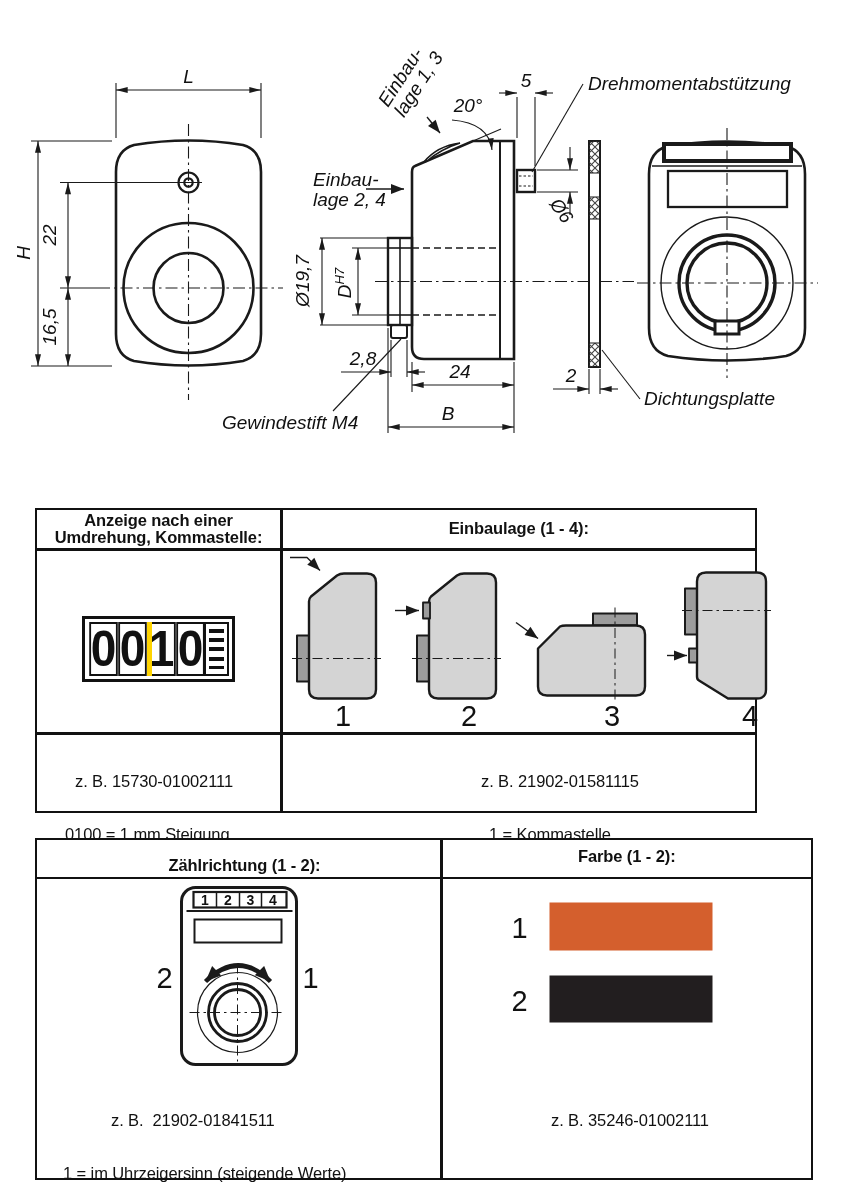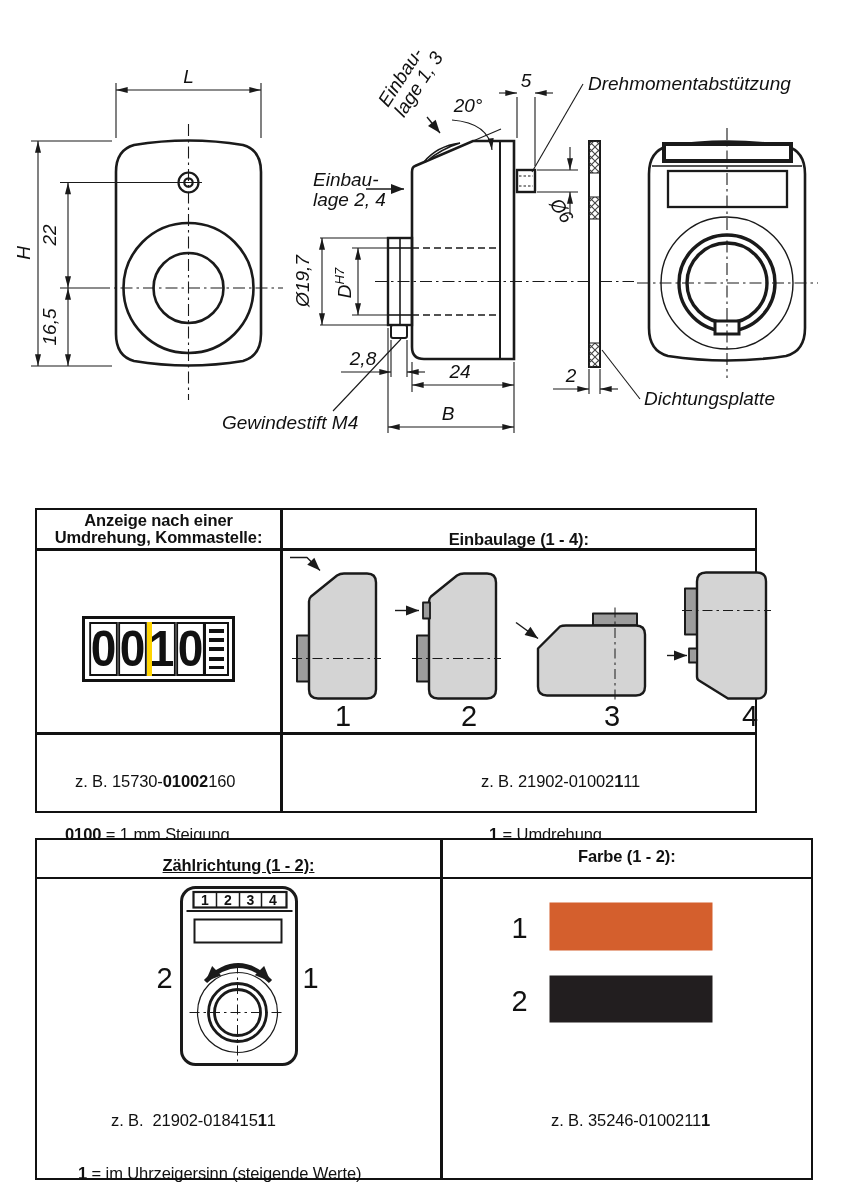--- a/index.html
+++ b/index.html
@@ -11,21 +11,21 @@
   .numtxt{font-size:29px;}
   .dialdigit{font-size:14px;font-weight:bold;}
 
   .tbl{position:absolute;box-sizing:border-box;border:2.5px solid #111;background:#fff;}
   #t1{left:35px;top:508px;width:722px;height:305px;}
   #t2{left:35px;top:838px;width:778px;height:342px;}
   .vdiv,.hdiv{position:absolute;background:#111;}
   .cell{position:absolute;display:flex;align-items:center;justify-content:center;text-align:center;}
   .hdr{font-weight:bold;font-size:16.5px;line-height:17.4px;letter-spacing:-0.1px;}
   .legend{position:absolute;font-size:16.5px;line-height:17.6px;letter-spacing:-0.1px;white-space:pre;}
-  .legend b{font-weight:bold;}
+  .legend b{font-weight:normal;}
   .lg{white-space:pre;}
 
   
   .counter{position:relative;display:flex;border:3.5px solid #111;padding:3px;background:#fff;margin-top:16px;}
   .c-digit{width:31px;height:54px;border:2px solid #111;margin-left:-2px;display:flex;align-items:center;
            justify-content:center;font-size:50px;font-weight:bold;box-sizing:border-box;
            transform:scaleX(.92);}
   .c-digit:first-child{margin-left:0;}
   .c-stripes{width:25px;height:54px;border:2px solid #111;margin-left:-2px;box-sizing:border-box;
              display:flex;align-items:center;justify-content:center;}
@@ -191,21 +191,21 @@
 
   <div id="t1" class="tbl">
     <div class="vdiv" style="left:243px;top:0;bottom:0;width:2.5px;"></div>
     <div class="hdiv" style="left:0;right:0;top:38px;height:2.5px;"></div>
     <div class="hdiv" style="left:0;right:0;top:222px;height:2.5px;"></div>
 
     <div class="cell hdr" style="left:0;top:0;width:243px;height:38px;flex-direction:column;">
       <div>Anzeige nach einer</div>
       <div>Umdrehung, Kommastelle:</div>
     </div>
-    <div class="cell hdr" style="left:245.5px;right:0;top:0;height:38px;align-items:flex-end;">
+    <div class="cell hdr" style="left:245.5px;right:0;top:0;height:38px;">
       <span>Einbaulage (1 - 4):</span>
     </div>
 
     <div class="cell" style="left:0;top:40.5px;width:243px;height:181px;">
       <div class="counter">
         <div class="c-digit">0</div>
         <div class="c-digit">0</div>
         <div class="c-digit">1</div>
         <div class="c-digit">0</div>
         <div class="c-stripes">
@@ -253,36 +253,36 @@
           <line x1="668" y1="656" x2="688" y2="656" stroke-width="1.4" marker-end="url(#arrm2)"></line>
         </g>
       </g>
       <text class="numtxt" x="344" y="726" text-anchor="middle">1</text>
       <text class="numtxt" x="470" y="726" text-anchor="middle">2</text>
       <text class="numtxt" x="613" y="726" text-anchor="middle">3</text>
       <text class="numtxt" x="751" y="726" text-anchor="middle">4</text>
     </svg>
 
     <div class="legend" style="left:0;top:228px;width:243px;">
-      <div class="lg" style="margin-left:38px;"><span>z. B. 15730-</span><b>01002</b><span>160</span></div>
+      <div class="lg" style="margin-left:38px;"><span>z. B. 15730-</span><b>01002</b><span>111</span></div>
       <div class="lg" style="margin-left:28px;"><b>0100</b><span> = 1 mm Steigung,</span></div>
       <div class="lg" style="margin-left:35px;"><b>2</b><span> = Kommastelle an</span></div>
       <div class="lg" style="margin-left:76px;"><span>2. Stelle von rechts</span></div>
     </div>
     <div class="legend" style="left:246px;top:228px;width:527px;">
-      <div class="lg" style="margin-left:198px;"><span>z. B. 21902-01002</span><b>1</b><span>11</span></div>
-      <div class="lg" style="margin-left:206px;"><b>1</b><span> = Umdrehung</span></div>
+      <div class="lg" style="margin-left:198px;"><span>z. B. 21902-01581</span><b>1</b><span>15</span></div>
+      <div class="lg" style="margin-left:206px;"><b>1</b><span> = Kommastelle</span></div>
     </div>
   </div>
 
   <div id="t2" class="tbl">
     <div class="vdiv" style="left:403px;top:0;bottom:0;width:2.5px;"></div>
     <div class="hdiv" style="left:0;right:0;top:36.5px;height:2.5px;"></div>
 
-    <div class="cell hdr" style="left:0;top:0;width:403px;height:51px;text-decoration:underline;">
+    <div class="cell hdr" style="left:6px;top:0;width:403px;height:51px;">
       <span>Zählrichtung (1 - 2):</span>
     </div>
     <div class="cell hdr" style="left:405.5px;right:0;top:0;height:34px;">
       <span>Farbe (1 - 2):</span>
     </div>
 
     <svg style="position:absolute;left:0;top:39px;" width="403" height="198" viewBox="37.5 879.5 403 198">
       <defs>
         <marker id="arrxl2" markerUnits="userSpaceOnUse" markerWidth="18" markerHeight="14" refX="16" refY="7" orient="auto-start-reverse">
           <path d="M0.5,0.5 L16,7 L0.5,13.5 Z" fill="#1a1a1a"></path>
@@ -313,21 +313,21 @@
 
     <svg style="position:absolute;left:406px;top:39px;" width="370" height="198" viewBox="443.5 879.5 370 198">
       <rect x="550" y="903" width="163" height="48" fill="#d45f2d"></rect>
       <rect x="550" y="976" width="163" height="47" fill="#221e1f"></rect>
       <text class="numtxt" x="520" y="938" text-anchor="middle">1</text>
       <text class="numtxt" x="520" y="1011" text-anchor="middle">2</text>
     </svg>
 
     <div class="legend" style="left:0;top:237px;width:403px;">
       <div class="lg" style="margin-left:74px;"><span>z. B.  21902-018415</span><b>1</b><span>1</span></div>
-      <div class="lg" style="margin-left:41px;"><b>1</b><span> = im Uhrzeigersinn (steigende Werte)</span></div>
+      <div class="lg" style="margin-left:26px;"><b>1</b><span> = im Uhrzeigersinn (steigende Werte)</span></div>
       
     </div>
     <div class="legend" style="left:406px;top:237px;width:370px;">
       <div class="lg" style="margin-left:108px;"><span>z. B. 35246-0100211</span><b>1</b><span></span></div>
       
     </div>
   </div>
 
 </div>
 

